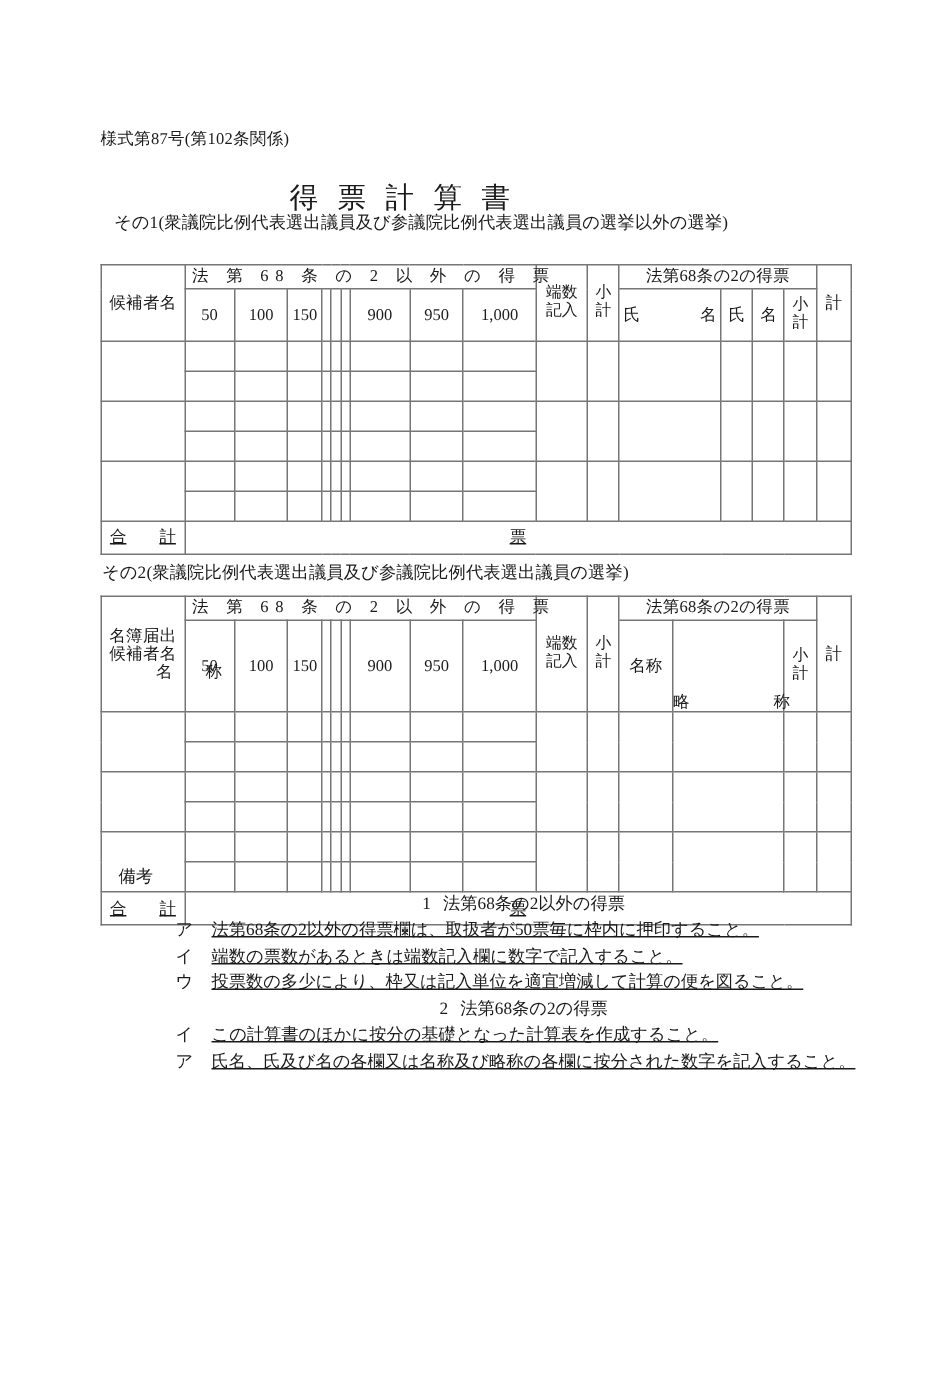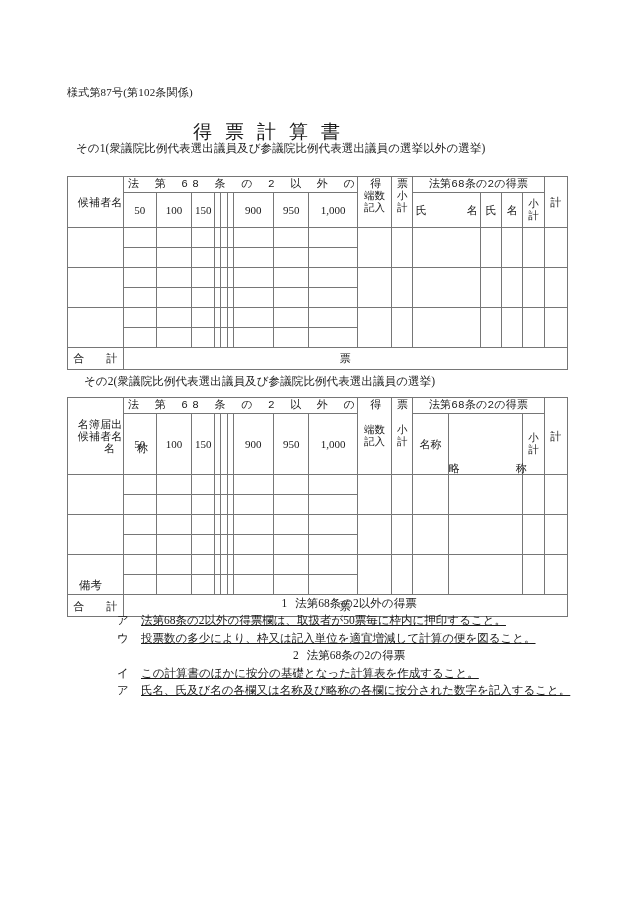--- a/index.html
+++ b/index.html
@@ -45,21 +45,21 @@
     white-space: nowrap;
   }
 
   .section-caption {
     position: absolute;
     font-size: 11.5px;
     letter-spacing: 0.1px;
     white-space: nowrap;
   }
   .section-caption.s1 { left: 76px; top: 141px; text-align: right; }
-  .section-caption.s2 { left: 84px; top: 374px; }
+  .section-caption.s2 { left: 68px; top: 374px; }
 
   
   .tbl-wrap {
     position: absolute;
     left: 67px;
     width: 501px;
   }
   .tbl-wrap.t1 { top: 176px; }
   .tbl-wrap.t2 { top: 397px; }
 
@@ -81,36 +81,34 @@
   table.vote {
     border: 1px solid #5a5a5a;
   }
 
   .hdr-group {
     height: 15px;
     font-size: 11px;
     letter-spacing: 4.5px;
     text-indent: 4.5px;
     white-space: nowrap;
-    font-family: Liberation Mono, monospace;
   }
   .hdr-group.tight {
     letter-spacing: 0.2px;
     text-indent: 0.2px;
   }
 
   .namecol {
     font-size: 11px;
     letter-spacing: 0.2px;
     white-space: nowrap;
   }
   .namecol .ln {
     display: block;
     white-space: nowrap;
-    text-align: right;
   }
   .namecol .spread {
     display: block;
     white-space: nowrap;
     letter-spacing: 0px;
     margin-left: 36px;
   }
   .namecol .spread .s { display: inline-block; }
   .namecol .spread .gap { display: inline-block; width: 22px; }
 
@@ -154,20 +152,21 @@
   td.gap-col {
     background: #ffffff;
     border-left: none;
     border-right: none;
   }
 
   
   .total-row td {
     height: 21px;
     font-size: 11px;
+    text-decoration: underline;
   }
   .total-label {
     letter-spacing: 0px;
     white-space: nowrap;
   }
   .total-label .g { display: inline-block; width: 22px; }
 
   
   .notes {
     position: absolute;
@@ -539,20 +538,23 @@
   <div class="notes">
     <div class="nhead">備考</div>
 
     <div class="lvl1">
       <span class="num">1</span><span>法第68条の2以外の得票</span>
     </div>
     <div class="lvl2">
       <span class="mk">ア</span><span>法第68条の2以外の得票欄は、取扱者が50票毎に枠内に押印すること。</span>
     </div>
     <div class="lvl2">
+      <span class="mk">イ</span><span>端数の票数があるときは端数記入欄に数字で記入すること。</span>
+    </div>
+    <div class="lvl2">
       <span class="mk">ウ</span><span>投票数の多少により、枠又は記入単位を適宜増減して計算の便を図ること。</span>
     </div>
 
     <div class="lvl1">
       <span class="num">2</span><span>法第68条の2の得票</span>
     </div>
     <div class="lvl2">
       <span class="mk">イ</span><span>この計算書のほかに按分の基礎となった計算表を作成すること。</span>
     </div>
     <div class="lvl2">

